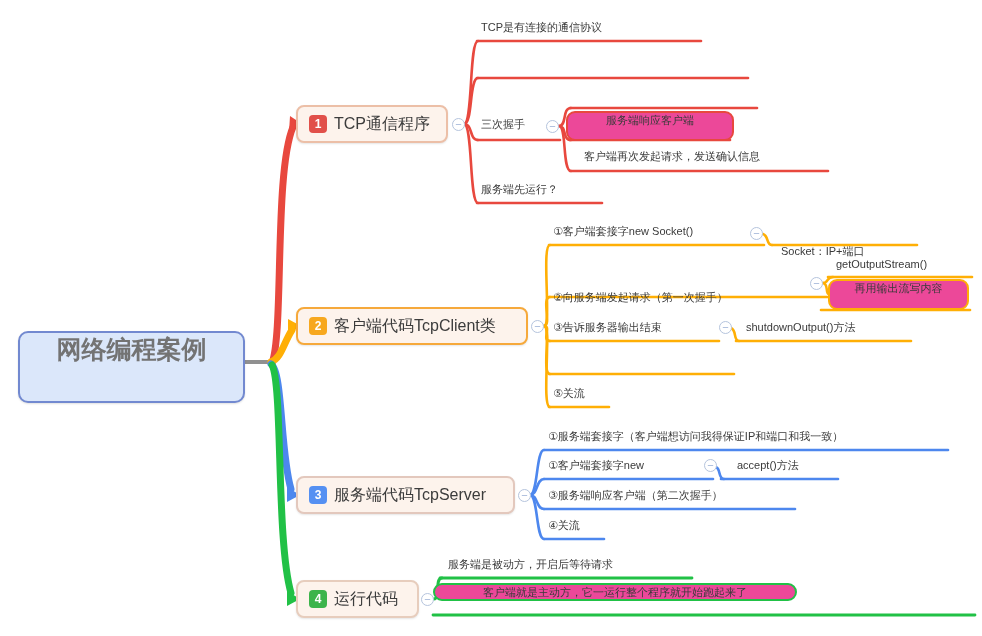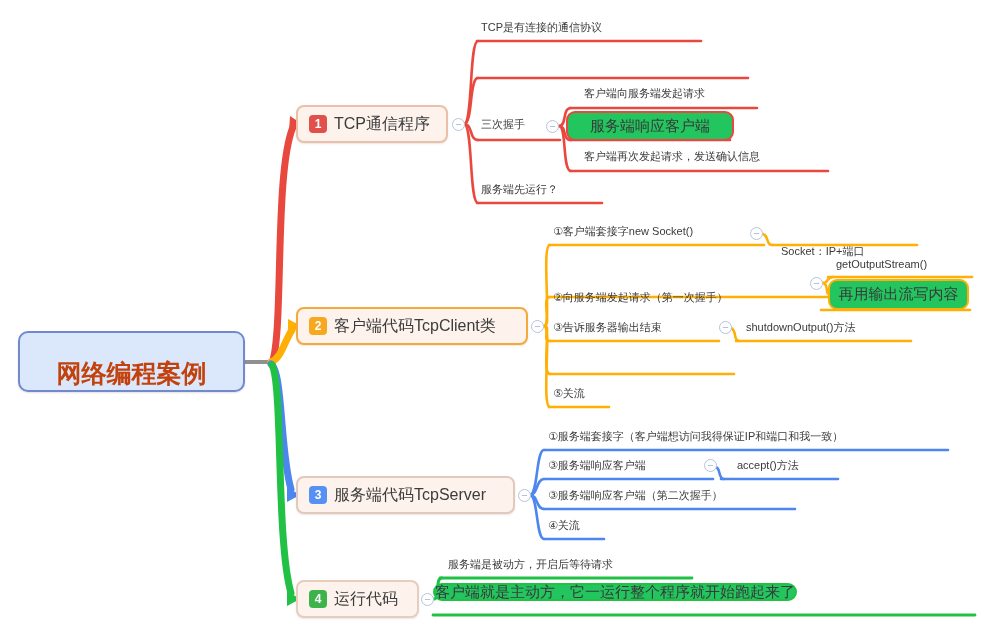--- a/index.html
+++ b/index.html
@@ -2,40 +2,40 @@
 <html><head>
 <meta charset="utf-8">
 <style>
   html,body{margin:0;padding:0;background:#fff;}
   .canvas{
     position:relative;width:982px;height:636px;background:#ffffff;overflow:hidden;
     font-family:"Liberation Sans","DejaVu Sans",sans-serif;color:#3a3a3a;
   }
   svg.wires{position:absolute;left:0;top:0;pointer-events:none;}
   .root{
-    position:absolute;left:18px;top:331px;width:227px;height:61px;
+    position:absolute;left:18px;top:331px;width:227px;height:72px;
     background:#dbe7fa;border:2px solid #7289d0;border-radius:10px;
-    display:flex;align-items:flex-end;justify-content:center;box-sizing:border-box;
+    display:flex;align-items:flex-start;justify-content:center;box-sizing:border-box;
     font-family:"DejaVu Serif","Liberation Serif",serif;font-weight:bold;
-    font-size:25px;color:#c2410c;box-shadow:0 1px 2px rgba(0,0,0,.12);
+    font-size:25px;color:#737373;box-shadow:0 1px 2px rgba(0,0,0,.12);
   }
   .bbox{
     position:absolute;height:38px;background:#fdf3ec;border-radius:8px;
     display:flex;align-items:center;gap:7px;padding:0 11px;box-sizing:border-box;
     font-size:16px;color:#3c3c3c;box-shadow:0 1px 2px rgba(0,0,0,.10);
   }
   .badge{
     width:18px;height:18px;border-radius:4px;color:#fff;font-size:12px;font-weight:bold;
     display:flex;align-items:center;justify-content:center;flex:0 0 auto;
   }
   .t{position:absolute;font-size:11px;line-height:18px;white-space:nowrap;}
   .box{
-    position:absolute;box-sizing:border-box;border-radius:9px;background:#22c55e;
-    display:flex;align-items:center;justify-content:center;
-    font-size:15px;white-space:nowrap;
+    position:absolute;box-sizing:border-box;border-radius:9px;background:#ec4899;
+    display:flex;align-items:flex-start;justify-content:center;
+    font-size:11px;white-space:nowrap;
   }
   .toggle{
     position:absolute;width:13px;height:13px;border-radius:50%;background:#fff;
     border:1px solid #b5c4dd;color:#9fb3d8;font-size:11px;line-height:11px;
     display:flex;align-items:center;justify-content:center;box-sizing:border-box;
   }
 </style>
 </head>
 <body>
 
@@ -125,21 +125,20 @@
   </div>
   <div class="toggle" style="left:452px;top:118px;">
       <span>−</span>
     </div>
 
   <div class="t" style="left:481px;top:18px;">TCP是有连接的通信协议</div>
   <div class="t" style="left:481px;top:115px;">三次握手</div>
   <div class="toggle" style="left:546px;top:120px;">
       <span>−</span>
     </div>
-  <div class="t" style="left:584px;top:84px;">客户端向服务端发起请求</div>
   <div class="box" style="left:566px;top:111px;width:168px;height:30px;border:2.5px solid #e8483e;">
     <span>服务端响应客户端</span>
   </div>
   <div class="t" style="left:584px;top:147px;">客户端再次发起请求，发送确认信息</div>
   <div class="t" style="left:481px;top:180px;">服务端先运行？</div>
 
   <div class="bbox" style="left:296px;top:307px;width:232px;border:2px solid #f6a93b;">
     <span class="badge" style="background:#f7a81f;">2</span>
     <span>客户端代码TcpClient类</span>
   </div>
@@ -172,21 +171,21 @@
 
   <div class="bbox" style="left:296px;top:476px;width:219px;border:2px solid #e3c8bd;">
     <span class="badge" style="background:#5590f2;">3</span>
     <span>服务端代码TcpServer</span>
   </div>
   <div class="toggle" style="left:518px;top:489px;">
       <span>−</span>
     </div>
 
   <div class="t" style="left:548px;top:427px;">①服务端套接字（客户端想访问我得保证IP和端口和我一致）</div>
-  <div class="t" style="left:548px;top:456px;">③服务端响应客户端</div>
+  <div class="t" style="left:548px;top:456px;">①客户端套接字new</div>
   <div class="toggle" style="left:704px;top:459px;">
       <span>−</span>
     </div>
   <div class="t" style="left:737px;top:456px;">accept()方法</div>
   <div class="t" style="left:548px;top:486px;">③服务端响应客户端（第二次握手）</div>
   <div class="t" style="left:548px;top:516px;">④关流</div>
 
   <div class="bbox" style="left:296px;top:580px;width:123px;border:2px solid #e7cdbd;">
     <span class="badge" style="background:#3cb44b;">4</span>
     <span>运行代码</span>

